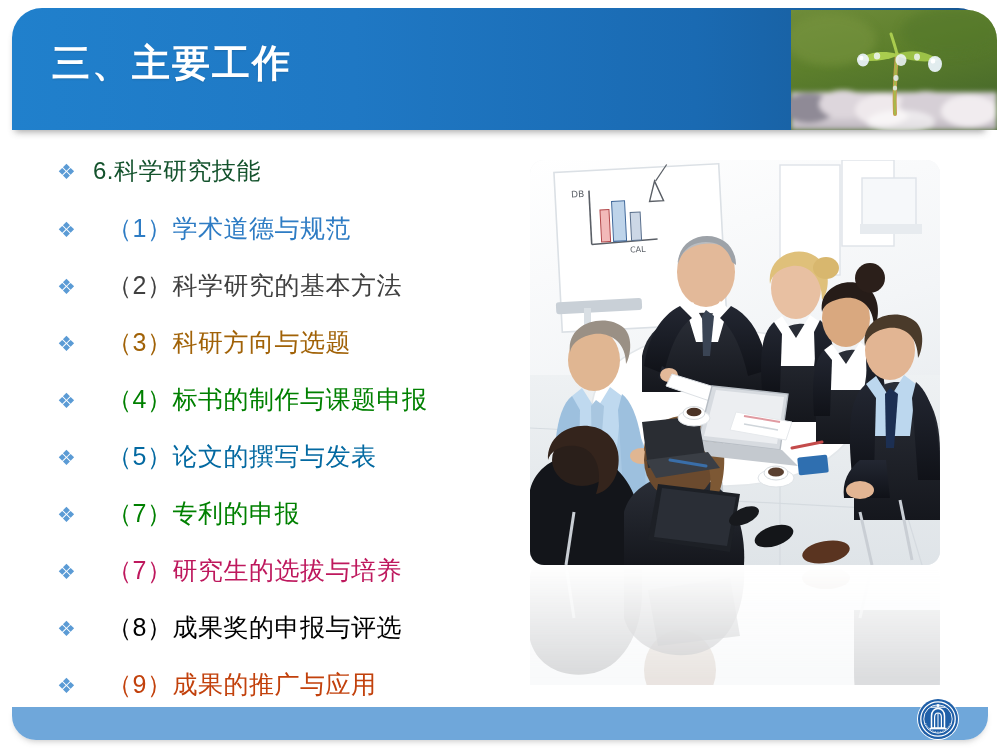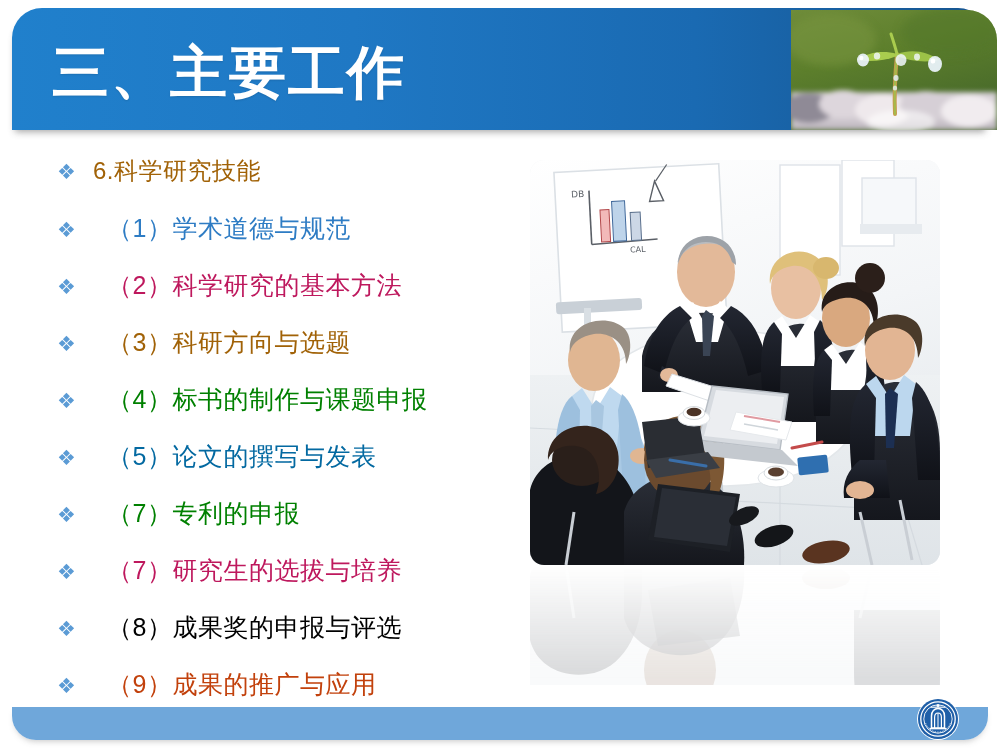--- a/index.html
+++ b/index.html
@@ -39,21 +39,21 @@
     background: linear-gradient(to right, #2080cc 0%, #1f78c4 35%, #1a6ab2 70%, #16548f 100%);
     box-shadow: 0 5px 7px -3px rgba(60,60,60,0.45);
     overflow: hidden;
   }
 
   .header-title {
     position: absolute;
     left: 40px;
     top: 36px;
     color: #ffffff;
-    font-size: 57px;
+    font-size: 38px;
     font-weight: bold;
     letter-spacing: 2px;
     line-height: 1;
     white-space: nowrap;
     text-shadow: 0 1px 2px rgba(0,0,0,0.12);
   }
 
   
   .header-photo {
     position: absolute;
@@ -211,29 +211,29 @@
           <ellipse cx="105" cy="68" rx="2.6" ry="3" fill="#eaf4ff" opacity="0.8"></ellipse>
           <ellipse cx="104" cy="78" rx="2.2" ry="2.6" fill="#eaf4ff" opacity="0.75"></ellipse>
         </g>
       </svg>
     </div>
   </div>
 
   <div class="bullet-list">
       <div class="bullet-row lead">
         <span class="bullet-marker">❖</span>
-        <span class="bullet-text" style="color: #a16207;">6.科学研究技能</span>
+        <span class="bullet-text" style="color: #14532d;">6.科学研究技能</span>
       </div>
       <div class="bullet-row sub">
         <span class="bullet-marker">❖</span>
         <span class="bullet-text" style="color: rgb(46, 124, 196);">（1）学术道德与规范</span>
       </div>
       <div class="bullet-row sub">
         <span class="bullet-marker">❖</span>
-        <span class="bullet-text" style="color: #be185d; text-align: center;">（2）科学研究的基本方法</span>
+        <span class="bullet-text" style="color: #404040; text-align: center;">（2）科学研究的基本方法</span>
       </div>
       <div class="bullet-row sub">
         <span class="bullet-marker">❖</span>
         <span class="bullet-text" style="color: #a16207;">（3）科研方向与选题</span>
       </div>
       <div class="bullet-row sub">
         <span class="bullet-marker">❖</span>
         <span class="bullet-text" style="color: rgb(0, 128, 0);">（4）标书的制作与课题申报</span>
       </div>
       <div class="bullet-row sub">

